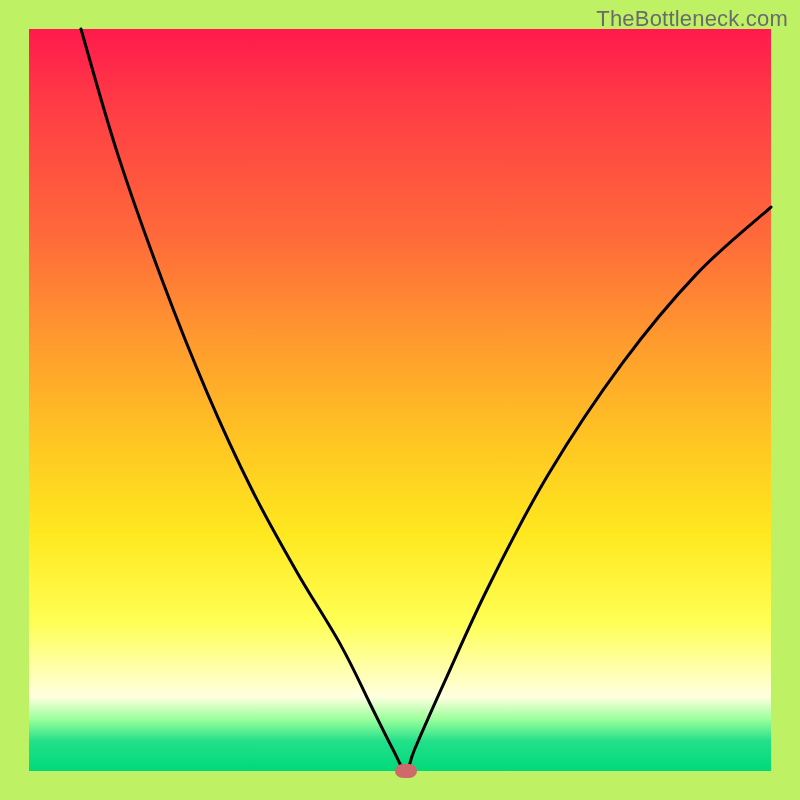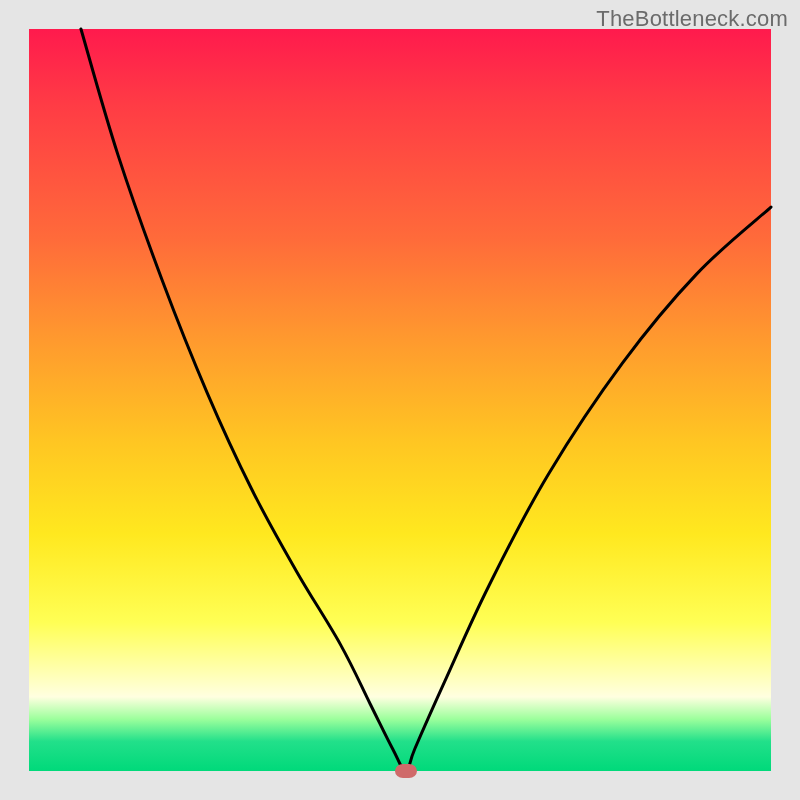--- a/index.html
+++ b/index.html
@@ -8,21 +8,21 @@
     width: 800px;
     height: 800px;
     overflow: hidden;
     background: #000;
     font-family: Arial, Helvetica, sans-serif;
   }
   .outer {
     position: relative;
     width: 800px;
     height: 800px;
-    background: #e5e5e5;
+    background: #bef264;
   }
   .plot-area {
     position: absolute;
     left: 29px;
     top: 29px;
     width: 742px;
     height: 742px;
     
     background: linear-gradient(
       to bottom,

